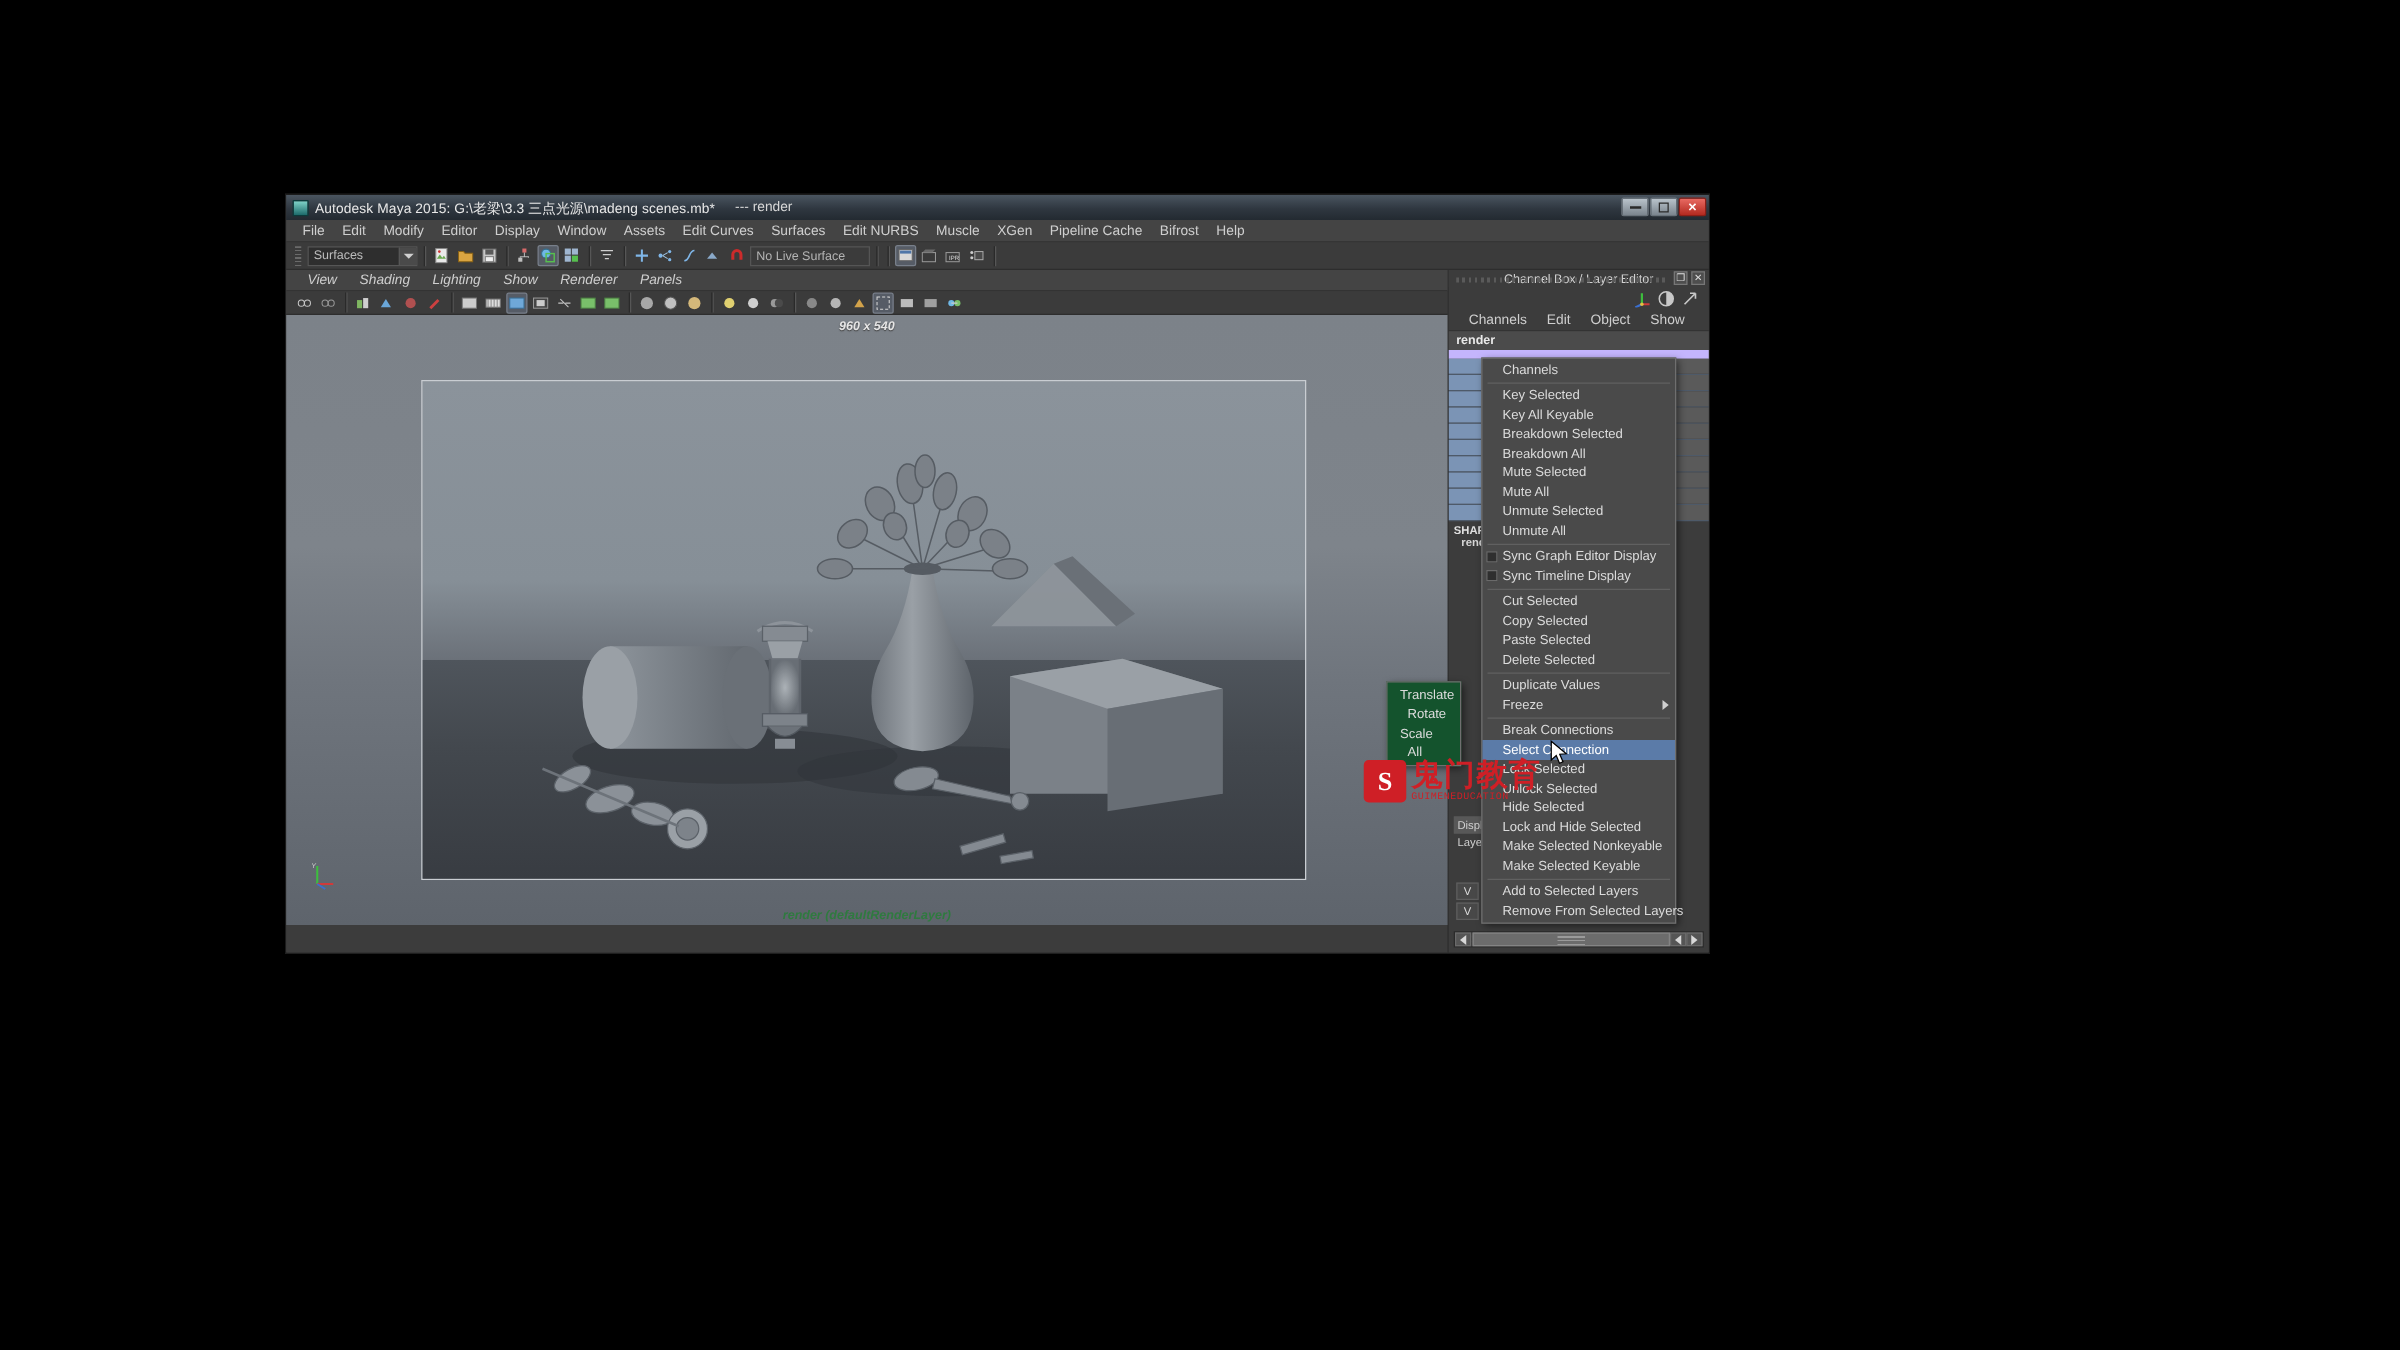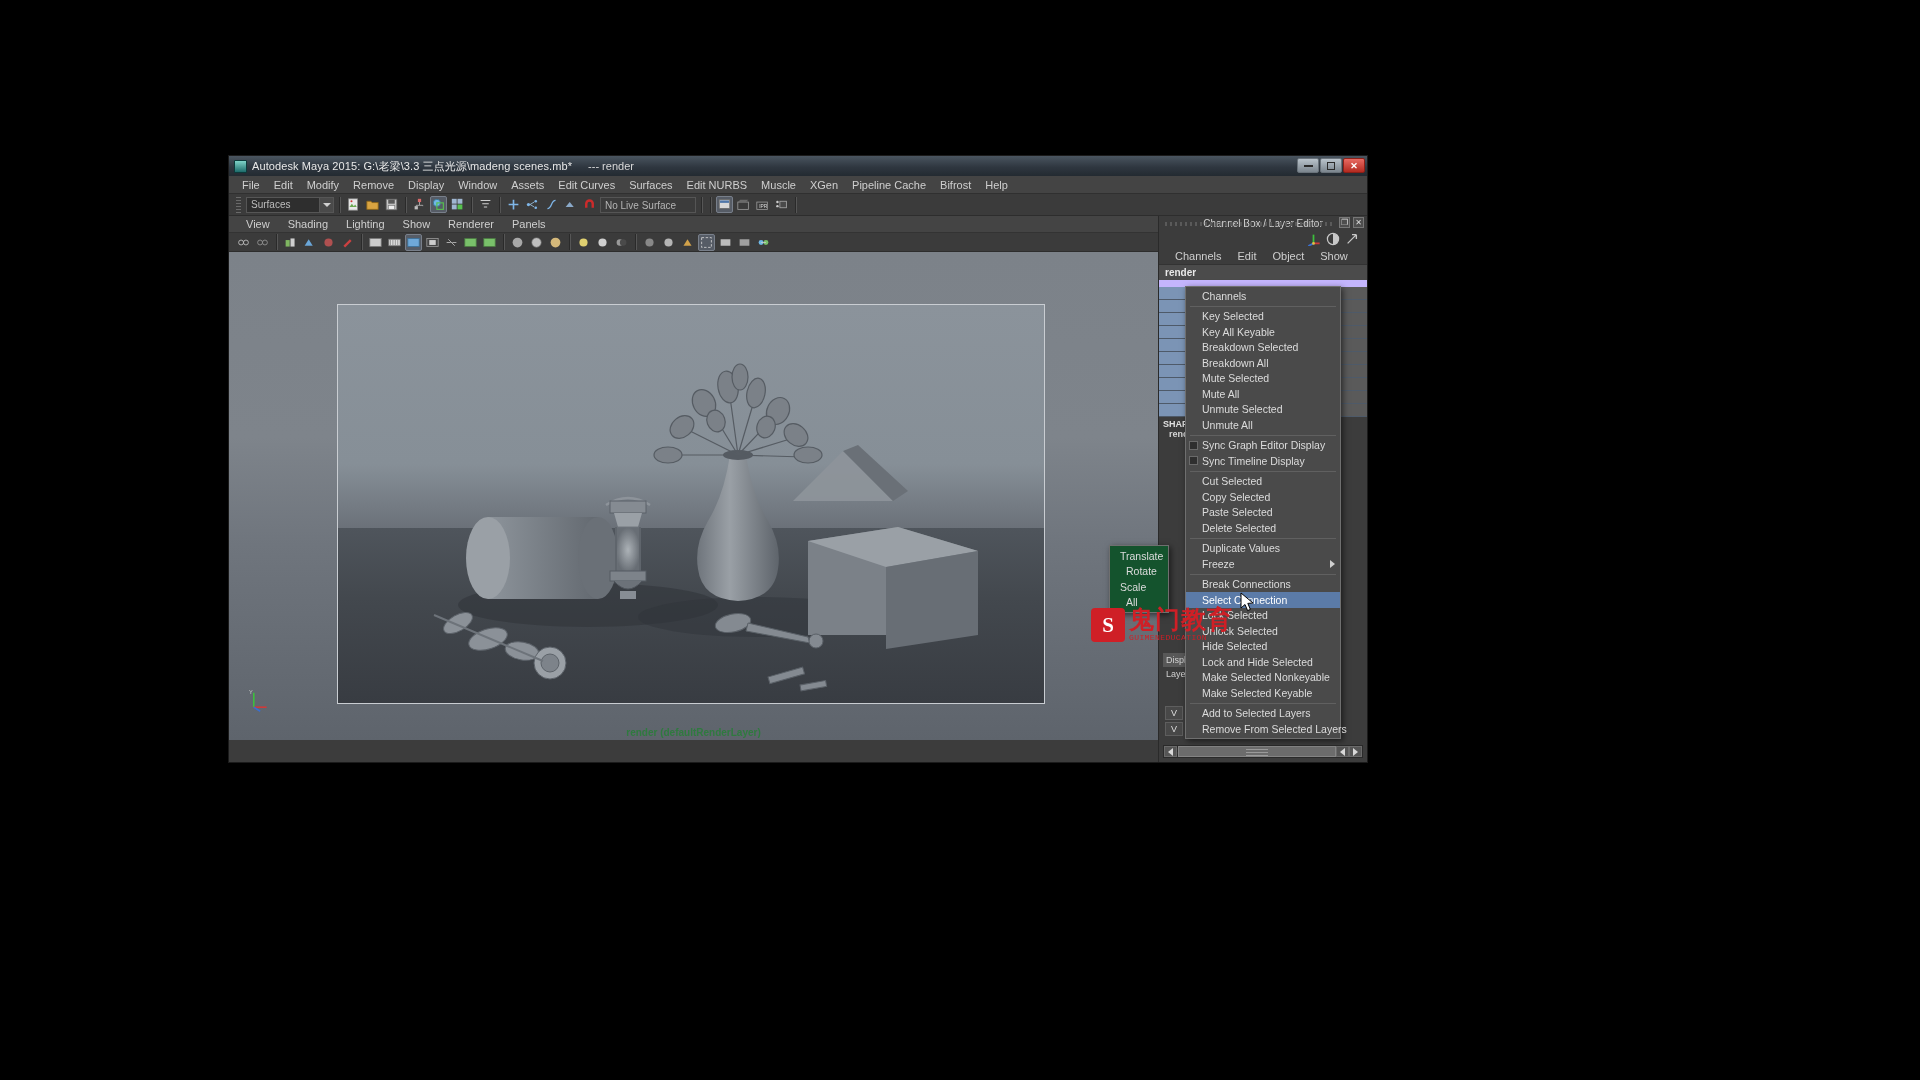--- a/index.html
+++ b/index.html
@@ -45,21 +45,21 @@
   .tbtn.on { background:#565c66; border-color:#787f8a; }
   .sep { width:1px; height:16px; background:#2a2a2a; margin:0 3px; flex:none;
      box-shadow:1px 0 0 #565656; }
   .livefield { width:96px; height:16px; background:#3b3b3b; border:1px solid #555;
      color:#b4b4b4; font-size:10px; line-height:15px; padding-left:4px; flex:none; }
 
   .ic { width:13px; height:13px; display:block; }
 
   
   .body { display:flex; height:546px; }
-  .viewportcol { width:930px; background:#3c3c3c; border-right:1px solid #2a2a2a; position:relative; }
+  .viewportcol { width:930px; background:#3c3c3c; border-right:1px solid #2a2a2a; position:relative;font-style:italic; }
 
   .vpmenu { height:17px; background:#444; display:flex; align-items:center; padding-left:8px;
      border-bottom:1px solid #333; }
   .vpmenu .mi { color:#cfcfcf; font-size:11px; padding:0 9px; }
   .vpbar { height:19px; background:#3b3b3b; display:flex; align-items:center; gap:2px;
      padding-left:6px; border-bottom:1px solid #2d2d2d; }
 
   .viewport { position:absolute; left:0; right:0; top:36px; bottom:22px;
      background:linear-gradient(180deg,#7c8289 0%,#7e848b 38%,#6f757d 60%,#5e646c 100%);
      overflow:hidden; }
@@ -161,21 +161,21 @@
           <i class="max"></i>
         </div>
       <div class="tb-btn close">✕</div>
     </div>
   </div>
 
   <div class="menubar">
     <div class="mi">File</div>
     <div class="mi">Edit</div>
     <div class="mi">Modify</div>
-    <div class="mi">Remove</div>
+    <div class="mi">Editor</div>
     <div class="mi">Display</div>
     <div class="mi">Window</div>
     <div class="mi">Assets</div>
     <div class="mi">Edit Curves</div>
     <div class="mi">Surfaces</div>
     <div class="mi">Edit NURBS</div>
     <div class="mi">Muscle</div>
     <div class="mi">XGen</div>
     <div class="mi">Pipeline Cache</div>
     <div class="mi">Bifrost</div>
@@ -448,20 +448,21 @@
         <div class="tbtn">
             <svg class="ic" viewBox="0 0 16 16">
               <circle cx="5" cy="8" r="3" fill="#6fb8e6"></circle>
               <circle cx="11" cy="8" r="3" fill="#79c06a"></circle>
               <path d="M5 8h6" stroke="#ccc"></path>
             </svg>
           </div>
       </div>
 
       <div class="viewport">
+        <div class="res">960 x 540</div>
 
         <div class="renderframe">
           <div class="floor"></div>
           <svg width="708" height="400" viewBox="0 0 708 400" style="position:absolute;inset:0">
             <defs>
               <linearGradient id="gv" x1="0" y1="0" x2="1" y2="0">
                 <stop offset="0" stop-color="#6f757c"></stop>
                   <stop offset=".4" stop-color="#9aa0a6"></stop>
                 <stop offset="1" stop-color="#5e646b"></stop>
               </linearGradient>

